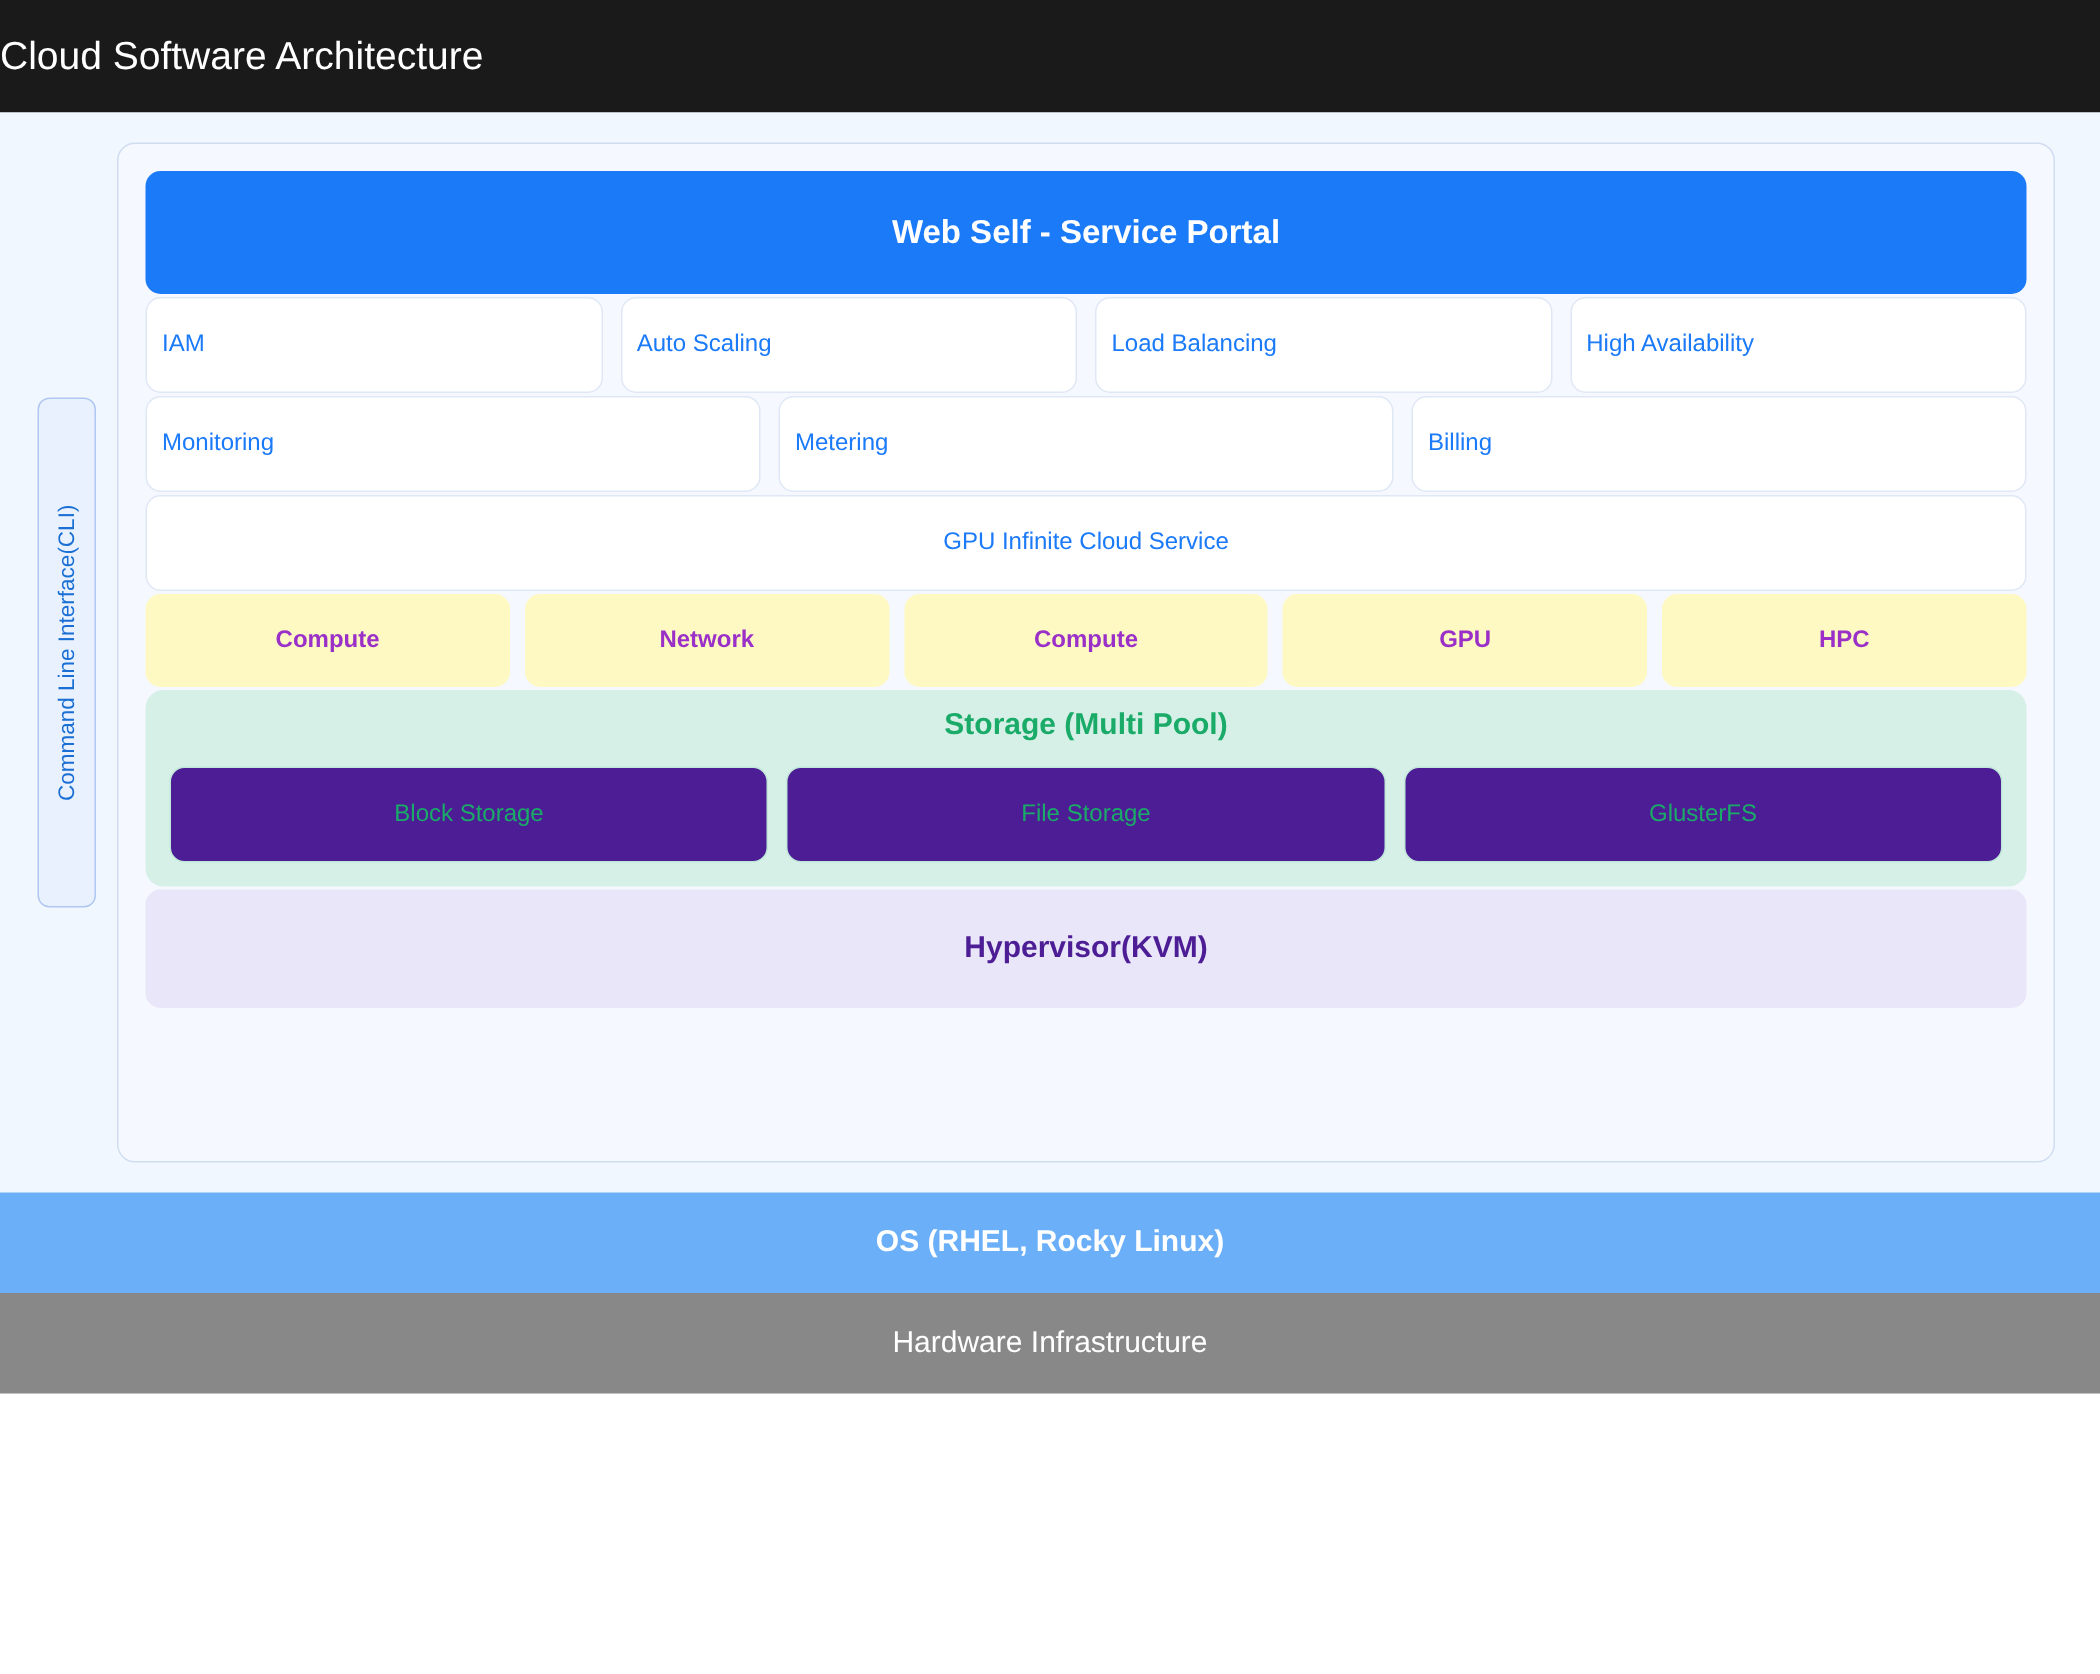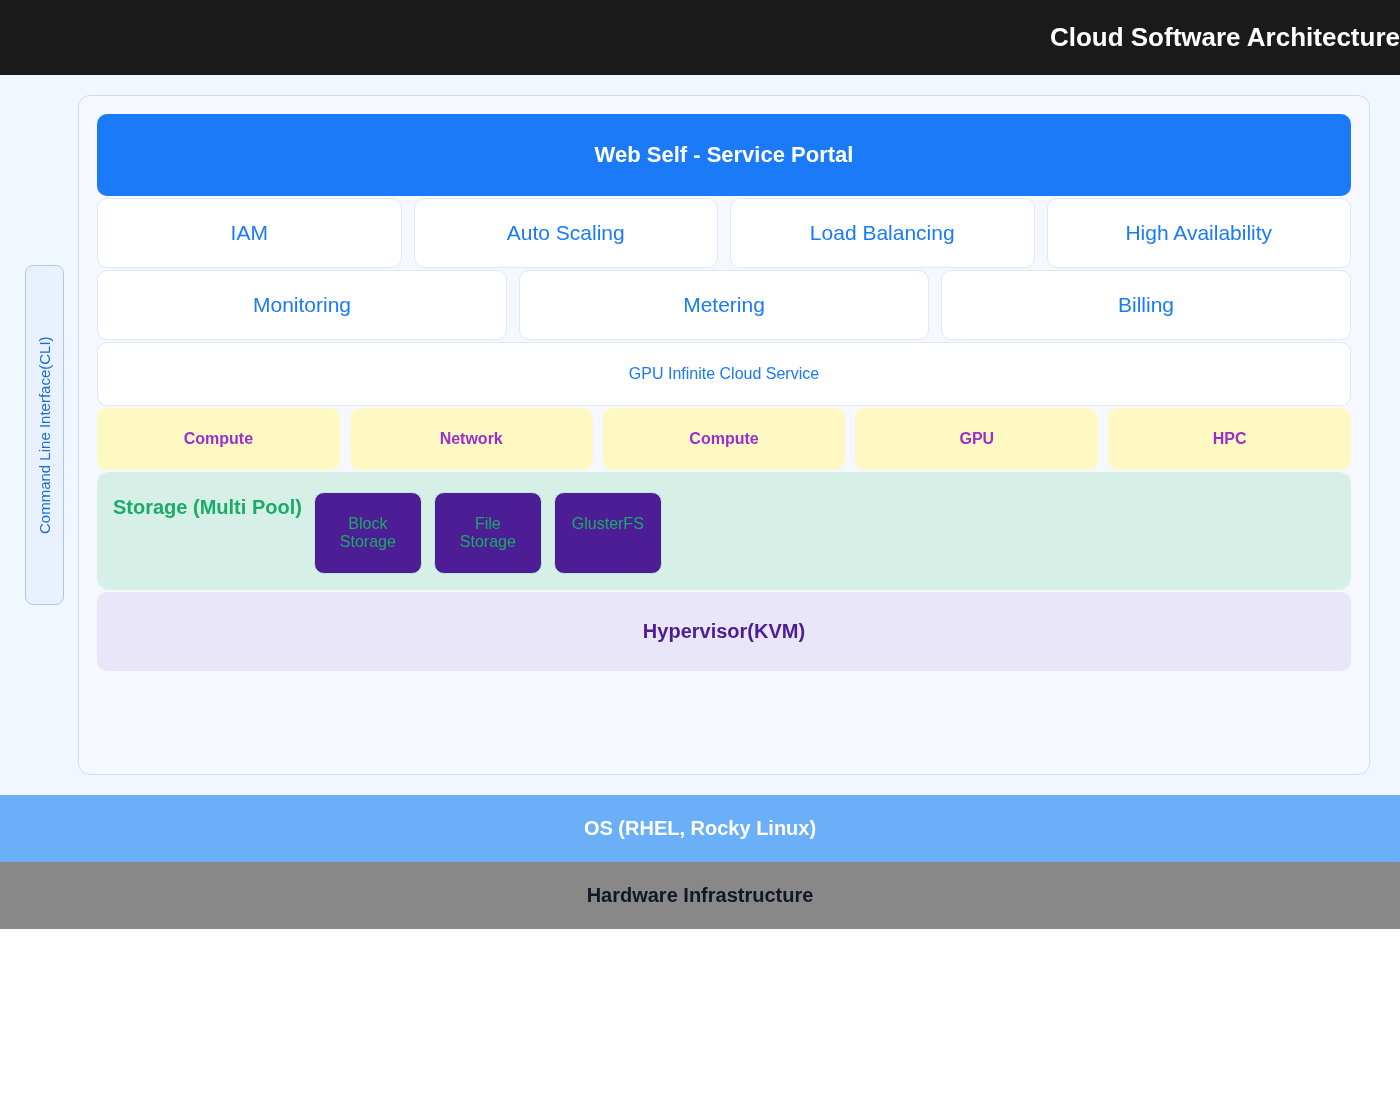--- a/index.html
+++ b/index.html
@@ -6,24 +6,24 @@
     body {
       font-family: -apple-system, BlinkMacSystemFont, 'Segoe UI', sans-serif;
       background: #fff;
       width: 1400px;
       min-height: 1116px;
     }
 
     .title-bar {
       background: #1a1a1a;
       color: #fff;
-      text-align: right;
+      text-align: left;
       padding: 22px 0;
       font-size: 26px;
-      font-weight: 700;
+      font-weight: 400;
     }
 
     .outer-wrapper {
       background: #f0f7ff;
       margin: 0;
       padding: 0 0 0 0;
     }
 
     .cli-main-row {
       display: flex;
@@ -83,24 +83,24 @@
     .service-row {
       display: flex;
       gap: 12px;
     }
 
     .service-box {
       flex: 1;
       background: #fff;
       border: 1.5px solid #e0e8f5;
       border-radius: 10px;
-      text-align: center;
+      text-align: left;
       padding: 22px 10px;
       color: #1a7af8;
-      font-size: 21px;
+      font-size: 16px;
       font-weight: 500;
     }
 
     
     .virt-row {
       display: flex;
       gap: 12px;
     }
     .virt-box {
       background: #fff;
@@ -127,23 +127,23 @@
       padding: 22px 6px;
       color: #9b30c8;
       font-size: 16px;
       font-weight: 600;
     }
 
     
     .storage-pool {
       background: #d6f0e8;
       border-radius: 12px;
-      padding: 20px 16px 16px 16px;
-      display: flex;
-      flex-direction: row;
+      padding: 8px 16px 16px 16px;
+      display: flex;
+      flex-direction: column;
       gap: 12px;
     }
     .storage-pool-title {
       text-align: center;
       color: #1aab68;
       font-size: 20px;
       font-weight: 600;
       padding: 4px 0 4px 0;
     }
     .storage-sub-row {
@@ -179,25 +179,25 @@
       color: #fff;
       text-align: center;
       padding: 22px 0;
       font-size: 20px;
       font-weight: 600;
     }
 
     
     .hardware-bar {
       background: #888;
-      color: #0f172a;
+      color: #ffffff;
       text-align: center;
       padding: 22px 0;
       font-size: 20px;
-      font-weight: 700;
+      font-weight: 400;
     }
   </style>
 </head>
 <body>
 
 <div class="title-bar">
   <span>Cloud Software Architecture</span>
 </div>
 
 <div class="outer-wrapper">

